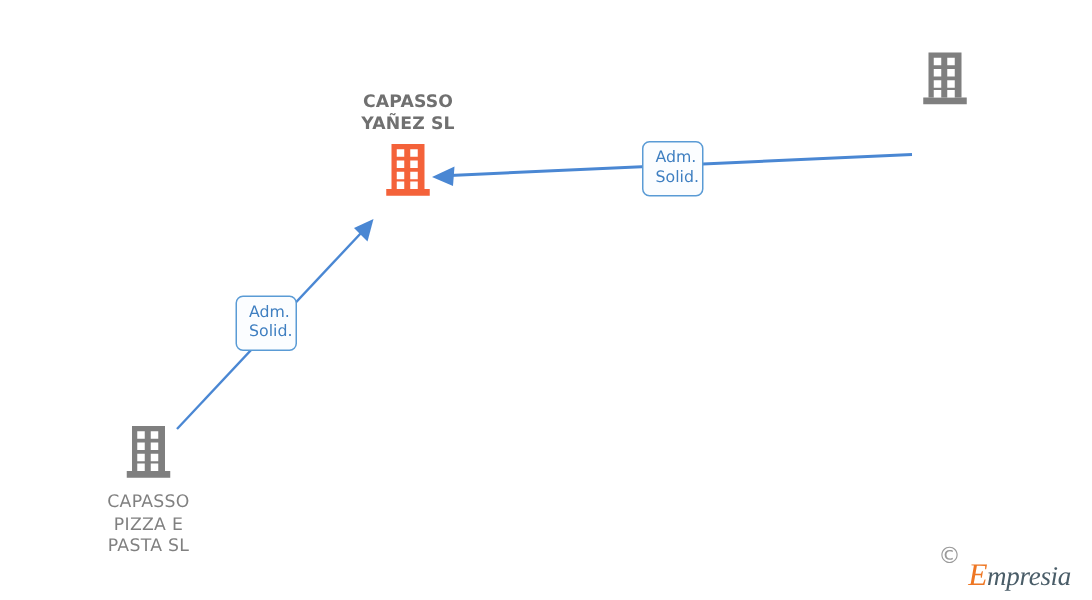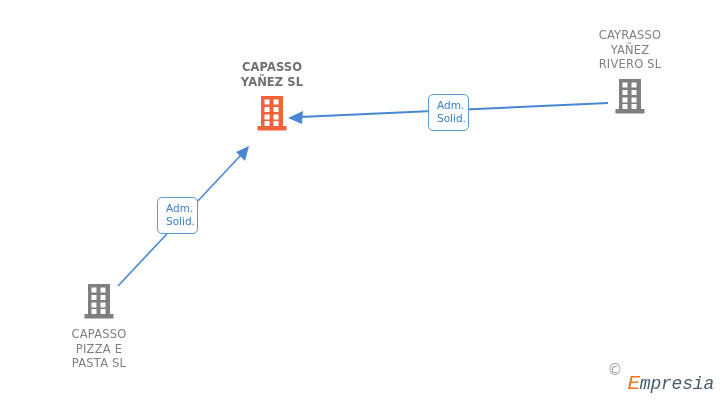--- a/index.html
+++ b/index.html
@@ -70,21 +70,21 @@
     align-items: center;
     gap: 5px;
     z-index: 6;
   }
   .logo-c {
     font-size: 15px;
     color: #9a9a9a;
     line-height: 1;
   }
   .logo-word {
-    font-family: Liberation Mono, monospace;
+    font-family: Liberation Serif, serif;
     font-style: italic;
     font-size: 18px;
     line-height: 1;
     color: #4a5d68;
     letter-spacing: -0.2px;
     margin-top: 27px;
   }
   .logo-word .cap {
     color: #ee7623;
     font-size: 21px;
@@ -119,23 +119,20 @@
       <rect x="7.5" y="12" width="5" height="5" fill="#ffffff"></rect>
       <rect x="16.5" y="12" width="5" height="5" fill="#ffffff"></rect>
       <rect x="7.5" y="19.5" width="5" height="5" fill="#ffffff"></rect>
       <rect x="16.5" y="19.5" width="5" height="5" fill="#ffffff"></rect>
       <rect x="7.5" y="26" width="5" height="5" fill="#ffffff"></rect>
       <rect x="16.5" y="26" width="5" height="5" fill="#ffffff"></rect>
     </svg>
   </div>
 
   <div class="node" style="left:560px; top:28px; width:140px;">
-    <div class="node-label">CAYRASSO
-YAÑEZ
-RIVERO  SL</div>
     <svg class="bldg" width="30" height="36" viewBox="0 0 30 36" style="margin-top:6px;">
       <rect x="4" y="1" width="22" height="30" fill="#7f7f7f"></rect>
       <rect x="0.5" y="31" width="29" height="4.5" fill="#7f7f7f"></rect>
       <rect x="7.5" y="4.5" width="5" height="5" fill="#ffffff"></rect>
       <rect x="16.5" y="4.5" width="5" height="5" fill="#ffffff"></rect>
       <rect x="7.5" y="12" width="5" height="5" fill="#ffffff"></rect>
       <rect x="16.5" y="12" width="5" height="5" fill="#ffffff"></rect>
       <rect x="7.5" y="19.5" width="5" height="5" fill="#ffffff"></rect>
       <rect x="16.5" y="19.5" width="5" height="5" fill="#ffffff"></rect>
       <rect x="7.5" y="26" width="5" height="5" fill="#ffffff"></rect>

